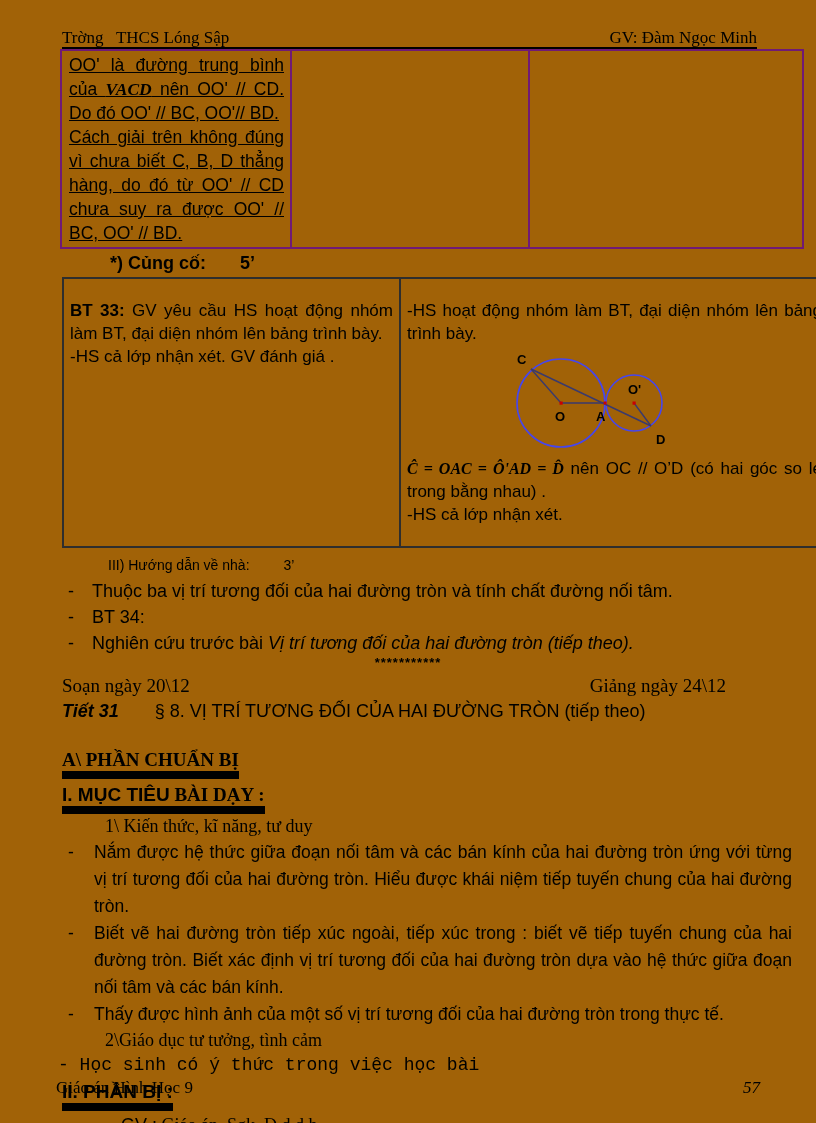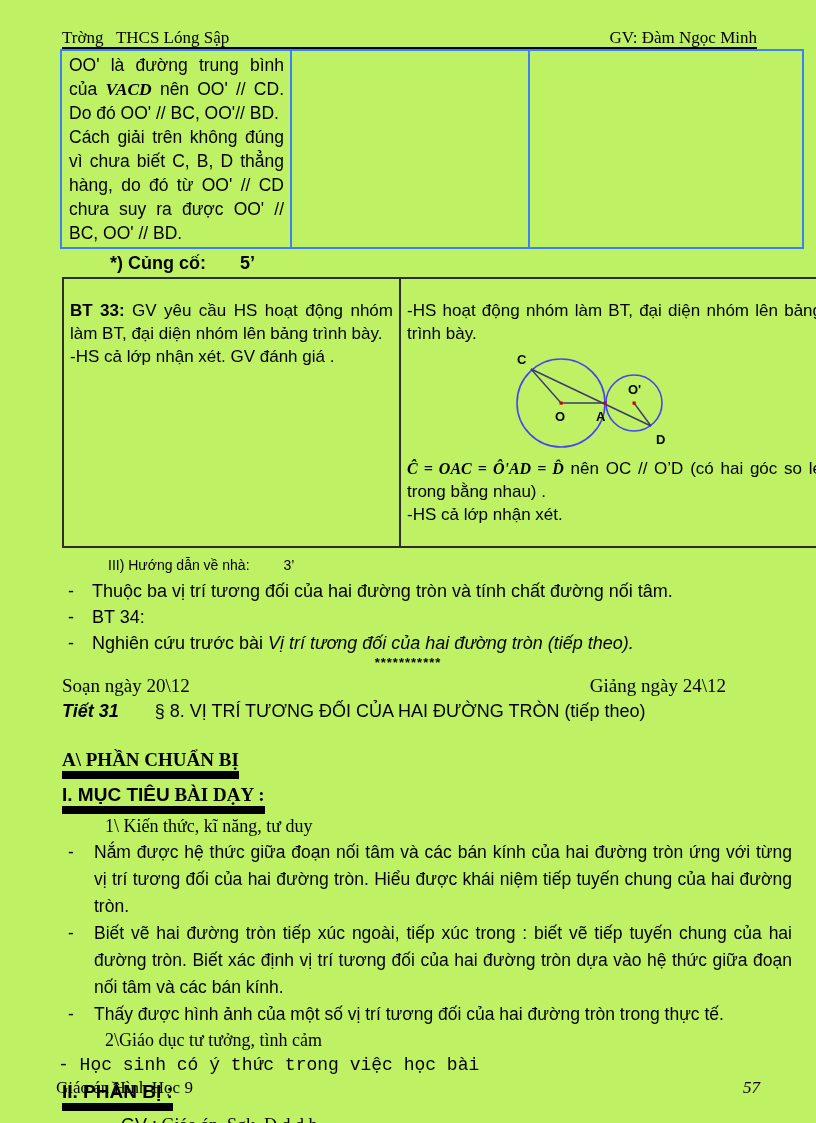--- a/index.html
+++ b/index.html
@@ -1,25 +1,25 @@
 <!DOCTYPE html>
 <html><head>
 <meta charset="utf-8">
 <style>
   html,body{margin:0;padding:0;background:#fff;}
-  .page{position:relative;width:816px;height:1123px;background:#bef264;overflow:hidden;
+  .page{position:relative;width:816px;height:1123px;background:#a16207;overflow:hidden;
         font-family:"Liberation Sans",sans-serif;color:#000;}
   
   .header{display:flex;justify-content:space-between;margin:28px 59px 0 62px;
           border-bottom:2px solid #000;font-family:"Liberation Serif",serif;
           font-size:17px;line-height:19px;}
   .header span{white-space:pre;}
   
   table.t1{border-collapse:collapse;margin-left:60px;table-layout:fixed;width:697px;}
-  table.t1 td{border:2px solid #3b82f6;vertical-align:top;padding:2px 6px 2px 7px;}
+  table.t1 td{border:2px solid #701a75;vertical-align:top;padding:2px 6px 2px 7px;text-decoration:underline;}
   .t1 .c1{width:215px;} .t1 .c2{width:223px;} .t1 .c3{width:259px;}
   .t1 p{margin:0;font-size:17.5px;line-height:24px;text-align:justify;}
   .mathv{font-family:"Liberation Serif",serif;font-weight:bold;font-style:italic;}
   
   .cungco{margin:3px 0 3px 110px;font-weight:bold;font-size:18px;line-height:22px;}
   .time-gap{margin-left:34px;}
   
   table.t2{border-collapse:collapse;margin-left:62px;table-layout:fixed;width:738px;}
   table.t2 td{border:2px solid #2e2e2e;vertical-align:top;padding:20px 6px;}
   .t2 .cl{width:323px;} .t2 .cr{width:415px;}

